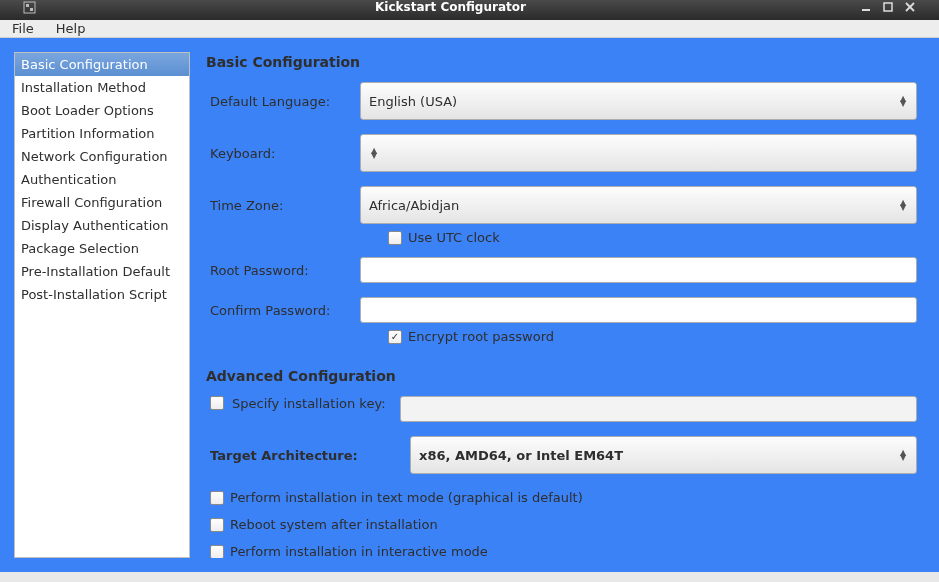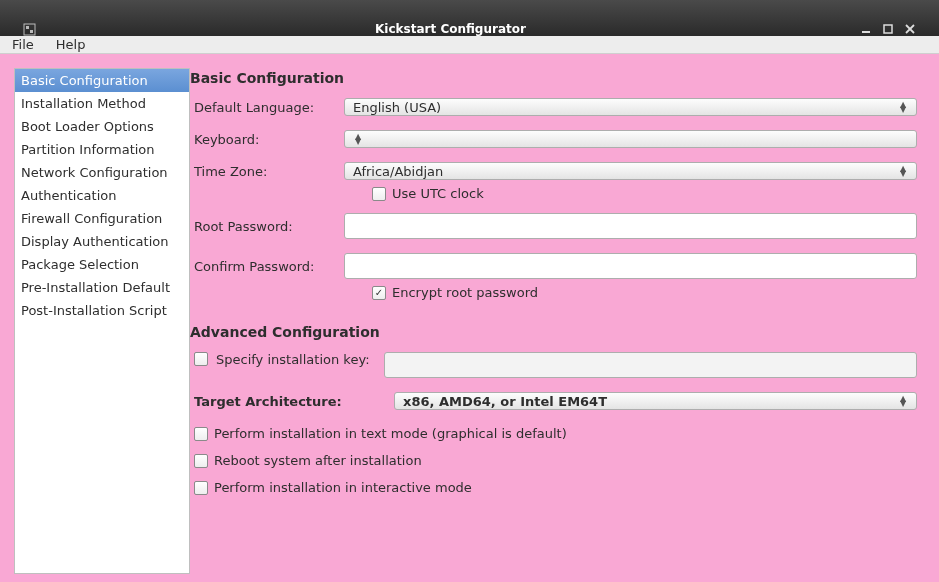--- a/index.html
+++ b/index.html
@@ -8,23 +8,23 @@
       font-size: 13px;
       background: #e8e8e8;
       width: 939px;
       height: 582px;
       overflow: hidden;
       color: #2e2e2e;
     }
     .titlebar {
       background: linear-gradient(to bottom, #4a4a4a 0%, #3a3a3a 50%, #2a2a2a 100%);
       color: #fff;
-      height: 36px;
-      display: flex;
-      align-items: flex-end;
+      height: 20px;
+      display: flex;
+      align-items: flex-start;
       padding: 0 22px;
       font-size: 12px;
       font-weight: bold;
       position: relative;
     }
     .titlebar .app-icon {
       width: 14px; height: 14px; margin-right: 6px;
       display: inline-flex; align-items: center; justify-content: center;
       color: #bbb;
     }
@@ -44,22 +44,23 @@
       padding: 0 8px;
       gap: 14px;
     }
     .menubar .menu-item {
       padding: 2px 4px;
       cursor: pointer;
     }
     .content {
       display: flex;
       height: calc(582px - 22px - 26px);
-      background: #f9a8d4;
+      background: #3b82f6;
       padding: 14px 14px 14px 14px;
+      gap: 16px;
     }
     .sidebar {
       width: 176px;
       background: #fff;
       border: 1px solid #bfbfbf;
       overflow: auto;
       flex-shrink: 0;
     }
     .sidebar .side-item {
       padding: 3px 6px;
@@ -93,21 +94,21 @@
       margin-left: 4px;
       margin-bottom: 6px;
     }
     .form-label { justify-self: start; }
     .combo {
       display: flex;
       align-items: center;
       background: linear-gradient(to bottom, #fdfdfd, #e4e4e4);
       border: 1px solid #adadad;
       border-radius: 3px;
-      height: 18px;
+      height: 38px;
       padding: 0 8px;
       cursor: pointer;
       position: relative;
     }
     .combo .combo-text { flex: 1; }
     .combo .combo-arrows {
       width: 10px;
       display: flex; flex-direction: column; align-items: center;
       line-height: 5px;
       color: #555;

